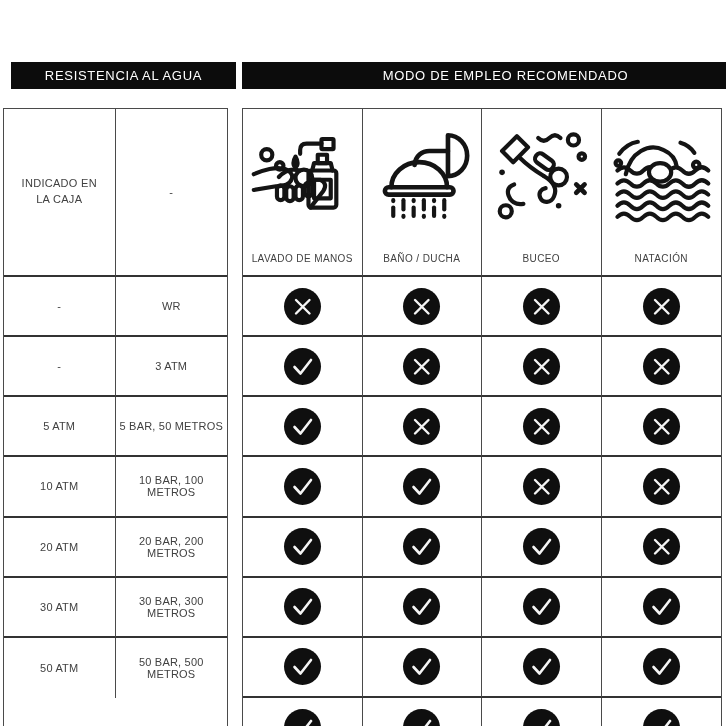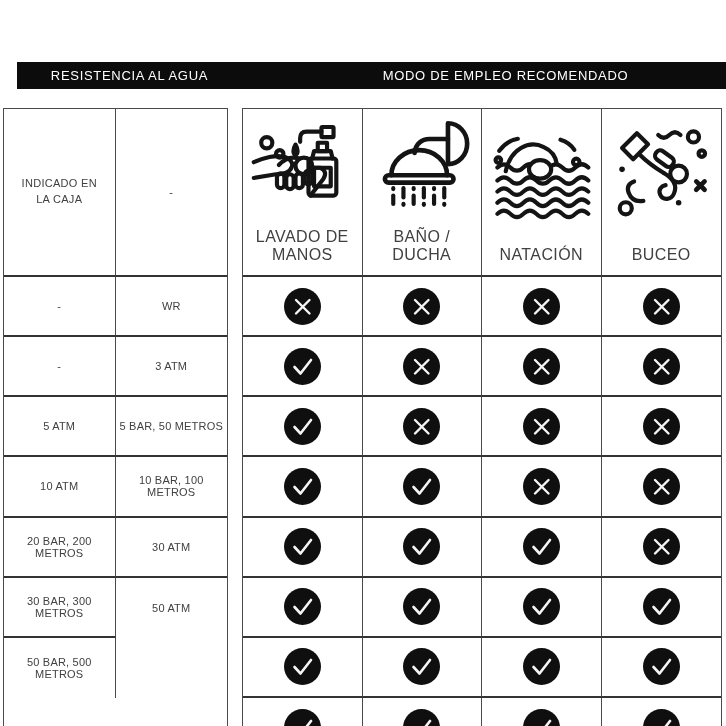--- a/index.html
+++ b/index.html
@@ -10,37 +10,37 @@
     --text:#414141;
     --ink:#141414;
     --mark-bg:#0f0f0f;
     --mark-glyph:#f5f5f5;
   }
   *{box-sizing:border-box;margin:0;padding:0}
   html,body{width:726px;height:726px;overflow:hidden}
   body{position:relative;background:#ffffff;font-family:"Liberation Sans",sans-serif;color:var(--text)}
   .bar{position:absolute;height:27px;background:var(--bar-bg);display:flex;align-items:center;justify-content:center}
   .bar span{color:var(--bar-text);font-size:13px;letter-spacing:.7px}
-  .bar-left{left:17px;top:62px;width:225px}
+  .bar-left{left:11px;top:62px;width:225px}
   .bar-right{left:242px;top:62px;width:527px}
   .tbl{position:absolute;top:108px;height:651px;border:1px solid var(--border);display:grid;grid-template-rows:168px repeat(8,1fr);background:#fff}
   .tbl-left{left:3px;width:225px;grid-template-columns:1fr 1fr}
   .tbl-right{left:242px;width:480px;grid-template-columns:repeat(4,1fr)}
   .cell{border-right:1px solid var(--border);border-bottom:2px solid var(--border-h);
         display:flex;align-items:center;justify-content:center;text-align:center}
   .tbl-left  .cell:nth-child(2n){border-right:none}
   .tbl-right .cell:nth-child(4n){border-right:none}
   .tbl-left  .cell:nth-last-child(-n+2){border-bottom:none}
   .tbl-right .cell:nth-last-child(-n+4){border-bottom:none}
   .head-cell{font-size:11px;line-height:1.45;letter-spacing:.3px;padding:0 12px}
   .body-cell{font-size:11px;letter-spacing:.2px;padding:0 4px}
   .act-cell{flex-direction:column;justify-content:flex-end;padding-bottom:11px}
   .act-icon{flex:1;display:flex;align-items:center;justify-content:center;width:100%}
   .act-icon svg{width:102px;height:102px}
-  .act-label{font-size:16px;letter-spacing:.4px;color:var(--text);margin-top:8px}
+  .act-label{font-size:10px;letter-spacing:.4px;color:var(--text);margin-top:8px}
   .mark{width:37px;height:37px;border-radius:50%;background:var(--mark-bg);display:flex;align-items:center;justify-content:center}
   .mark svg{width:37px;height:37px}
 </style>
 </head>
 <body>
 
 <div class="bar bar-left">
   <span>RESISTENCIA AL AGUA</span>
 </div>
 <div class="bar bar-right">
@@ -51,20 +51,21 @@
   <div class="cell head-cell">INDICADO EN LA CAJA</div>
 <div class="cell body-cell">-</div>
     <div class="cell body-cell">-</div>
     <div class="cell body-cell">WR</div>
     <div class="cell body-cell">-</div>
     <div class="cell body-cell">3 ATM</div>
     <div class="cell body-cell">5 ATM</div>
     <div class="cell body-cell">5 BAR, 50 METROS</div>
     <div class="cell body-cell">10 ATM</div>
     <div class="cell body-cell">10 BAR, 100 METROS</div>
+    <div class="cell body-cell">20 ATM</div>
     <div class="cell body-cell">20 BAR, 200 METROS</div>
     <div class="cell body-cell">30 ATM</div>
     <div class="cell body-cell">30 BAR, 300 METROS</div>
     <div class="cell body-cell">50 ATM</div>
     <div class="cell body-cell">50 BAR, 500 METROS</div>
   </div>
 
 <div class="tbl tbl-right">
     <div class="cell act-cell">
       <div class="act-icon">
@@ -116,58 +117,58 @@
     </g>
   </g>
         </svg>
 </div>
       <div class="act-label">BAÑO / DUCHA</div>
     </div>
     <div class="cell act-cell">
       <div class="act-icon">
   <svg viewBox="0 0 110 110">
           <g fill="none" stroke="#141414" stroke-width="4.5" stroke-linecap="round" stroke-linejoin="round">
-    <path d="M8 48 q7 -7 14 0 t14 0 t14 0 t14 0 t14 0 t14 0 t14 0"></path>
-    <ellipse cx="54" cy="50" rx="12" ry="10" fill="#ffffff"></ellipse>
-    <path d="M17 52 C22 28 42 18 58 26 C67 30 71 37 72 44"></path>
-    <path d="M8 62 q7 -7 14 0 t14 0 t14 0 t14 0 t14 0 t14 0 t14 0"></path>
-    <path d="M8 74 q7 -7 14 0 t14 0 t14 0 t14 0 t14 0 t14 0 t14 0"></path>
-    <path d="M8 86 q7 -7 14 0 t14 0 t14 0 t14 0 t14 0 t14 0 t14 0"></path>
-    <path d="M8 98 q7 -7 14 0 t14 0 t14 0 t14 0 t14 0 t14 0 t14 0"></path>
-    <path d="M10 30 q8 -11 20 -13"></path>
-    <path d="M76 18 q10 3 15 11"></path>
-    <circle cx="9" cy="40" r="3"></circle>
-    <circle cx="93" cy="42" r="3.5"></circle>
-  </g>
-        </svg>
-</div>
-      <div class="act-label">NATACIÓN</div>
-    </div>
-    <div class="cell act-cell">
-      <div class="act-icon">
-  <svg viewBox="0 0 110 110">
-          <g fill="none" stroke="#141414" stroke-width="4.5" stroke-linecap="round" stroke-linejoin="round">
     <path d="M13 27 L29 11 L41 23 L25 39 z"></path>
     <path d="M33 35 C42 44 50 49 58 54"></path>
     <rect x="48" y="33" width="22" height="11" rx="5" transform="rotate(36 59 38)"></rect>
     <path d="M58 54 C68 60 73 67 69 76 C66 83 57 84 54 77 C52 72 55 68 60 67"></path>
     <circle cx="74" cy="55" r="9"></circle>
     <path d="M52 13 q6 6 12 0 q6 -6 12 0"></path>
     <path d="M36 84 q-12 2 -16 -9 q-3 -9 6 -12"></path>
     <circle cx="90" cy="15" r="6"></circle>
     <circle cx="99" cy="33" r="3.5"></circle>
     <circle cx="13" cy="50" r="3" fill="#141414" stroke="none"></circle>
     <circle cx="74" cy="86" r="3" fill="#141414" stroke="none"></circle>
     <circle cx="17" cy="92" r="6.5"></circle>
     <path d="M93 63 l9 9 M102 63 l-9 9" stroke-width="5"></path>
   </g>
         </svg>
 </div>
       <div class="act-label">BUCEO</div>
     </div>
+    <div class="cell act-cell">
+      <div class="act-icon">
+  <svg viewBox="0 0 110 110">
+          <g fill="none" stroke="#141414" stroke-width="4.5" stroke-linecap="round" stroke-linejoin="round">
+    <path d="M8 48 q7 -7 14 0 t14 0 t14 0 t14 0 t14 0 t14 0 t14 0"></path>
+    <ellipse cx="54" cy="50" rx="12" ry="10" fill="#ffffff"></ellipse>
+    <path d="M17 52 C22 28 42 18 58 26 C67 30 71 37 72 44"></path>
+    <path d="M8 62 q7 -7 14 0 t14 0 t14 0 t14 0 t14 0 t14 0 t14 0"></path>
+    <path d="M8 74 q7 -7 14 0 t14 0 t14 0 t14 0 t14 0 t14 0 t14 0"></path>
+    <path d="M8 86 q7 -7 14 0 t14 0 t14 0 t14 0 t14 0 t14 0 t14 0"></path>
+    <path d="M8 98 q7 -7 14 0 t14 0 t14 0 t14 0 t14 0 t14 0 t14 0"></path>
+    <path d="M10 30 q8 -11 20 -13"></path>
+    <path d="M76 18 q10 3 15 11"></path>
+    <circle cx="9" cy="40" r="3"></circle>
+    <circle cx="93" cy="42" r="3.5"></circle>
+  </g>
+        </svg>
+</div>
+      <div class="act-label">NATACIÓN</div>
+    </div>
     <div class="cell mark-cell">
       <div class="mark">
   <svg viewBox="0 0 37 37">
           <path d="M12 12 L25.5 25.5 M25.5 12 L12 25.5" fill="none" stroke="#f5f5f5" stroke-width="2.4" stroke-linecap="round"></path>
         </svg>
 </div>
     </div>
     <div class="cell mark-cell">
       <div class="mark">
   <svg viewBox="0 0 37 37">

